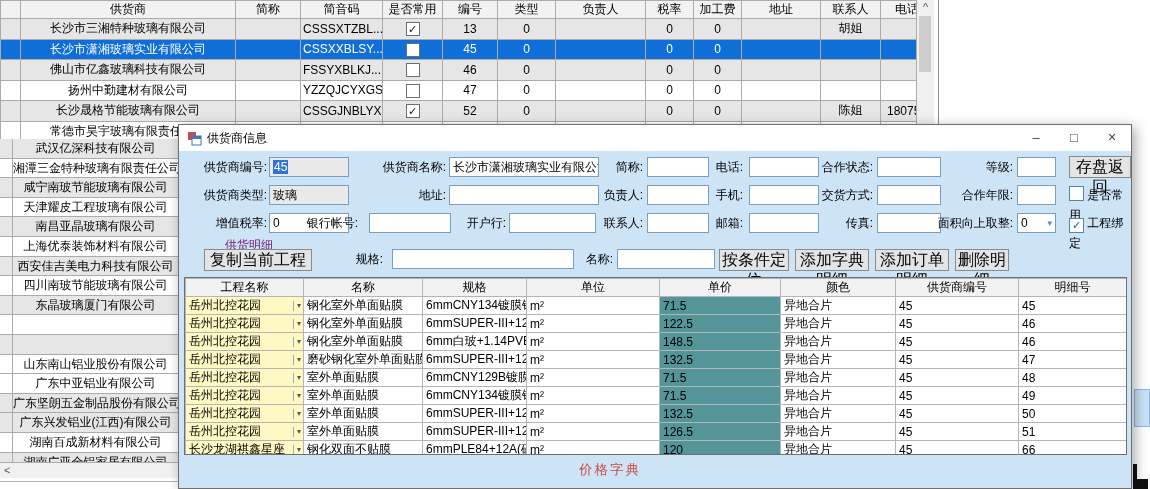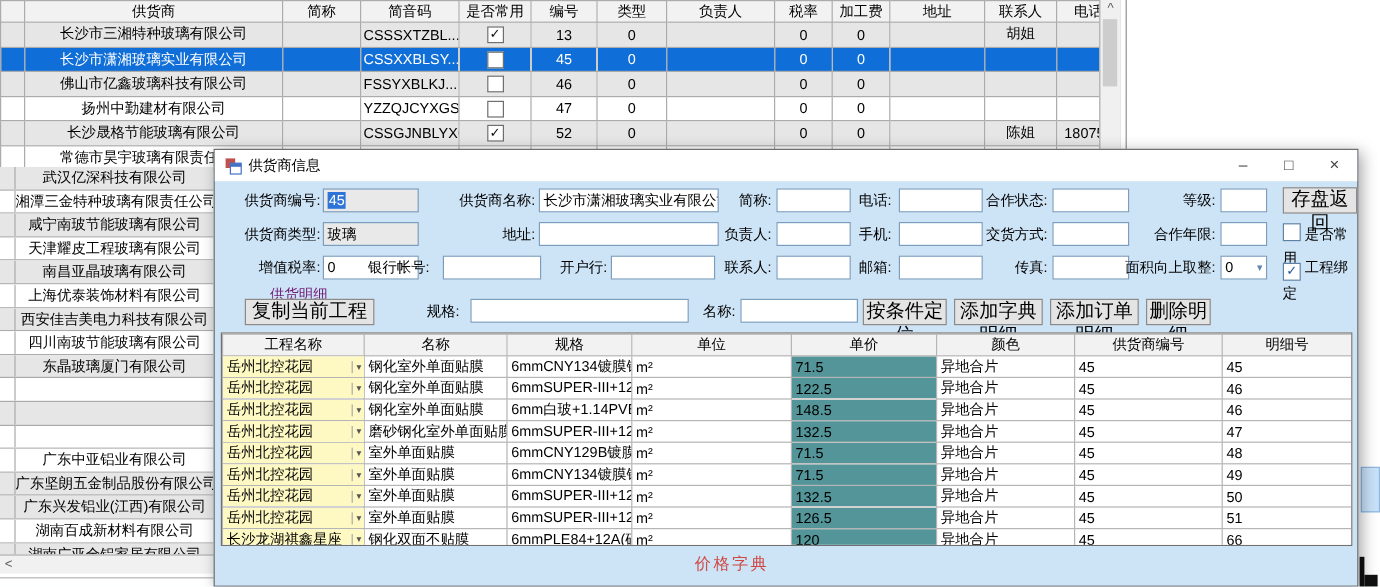--- a/index.html
+++ b/index.html
@@ -260,20 +260,21 @@
       <div class="left-row">
         <div class="stub"></div>
         <div class="nm"></div>
       </div>
       <div class="left-row gray">
         <div class="stub"></div>
         <div class="nm"></div>
       </div>
       <div class="left-row">
         <div class="stub"></div>
+        <div class="nm">山东南山铝业股份有限公司</div>
       </div>
       <div class="left-row">
         <div class="stub"></div>
         <div class="nm">广东中亚铝业有限公司</div>
       </div>
       <div class="left-row gray">
         <div class="stub"></div>
         <div class="nm">广东坚朗五金制品股份有限公司</div>
       </div>
       <div class="left-row gray">

